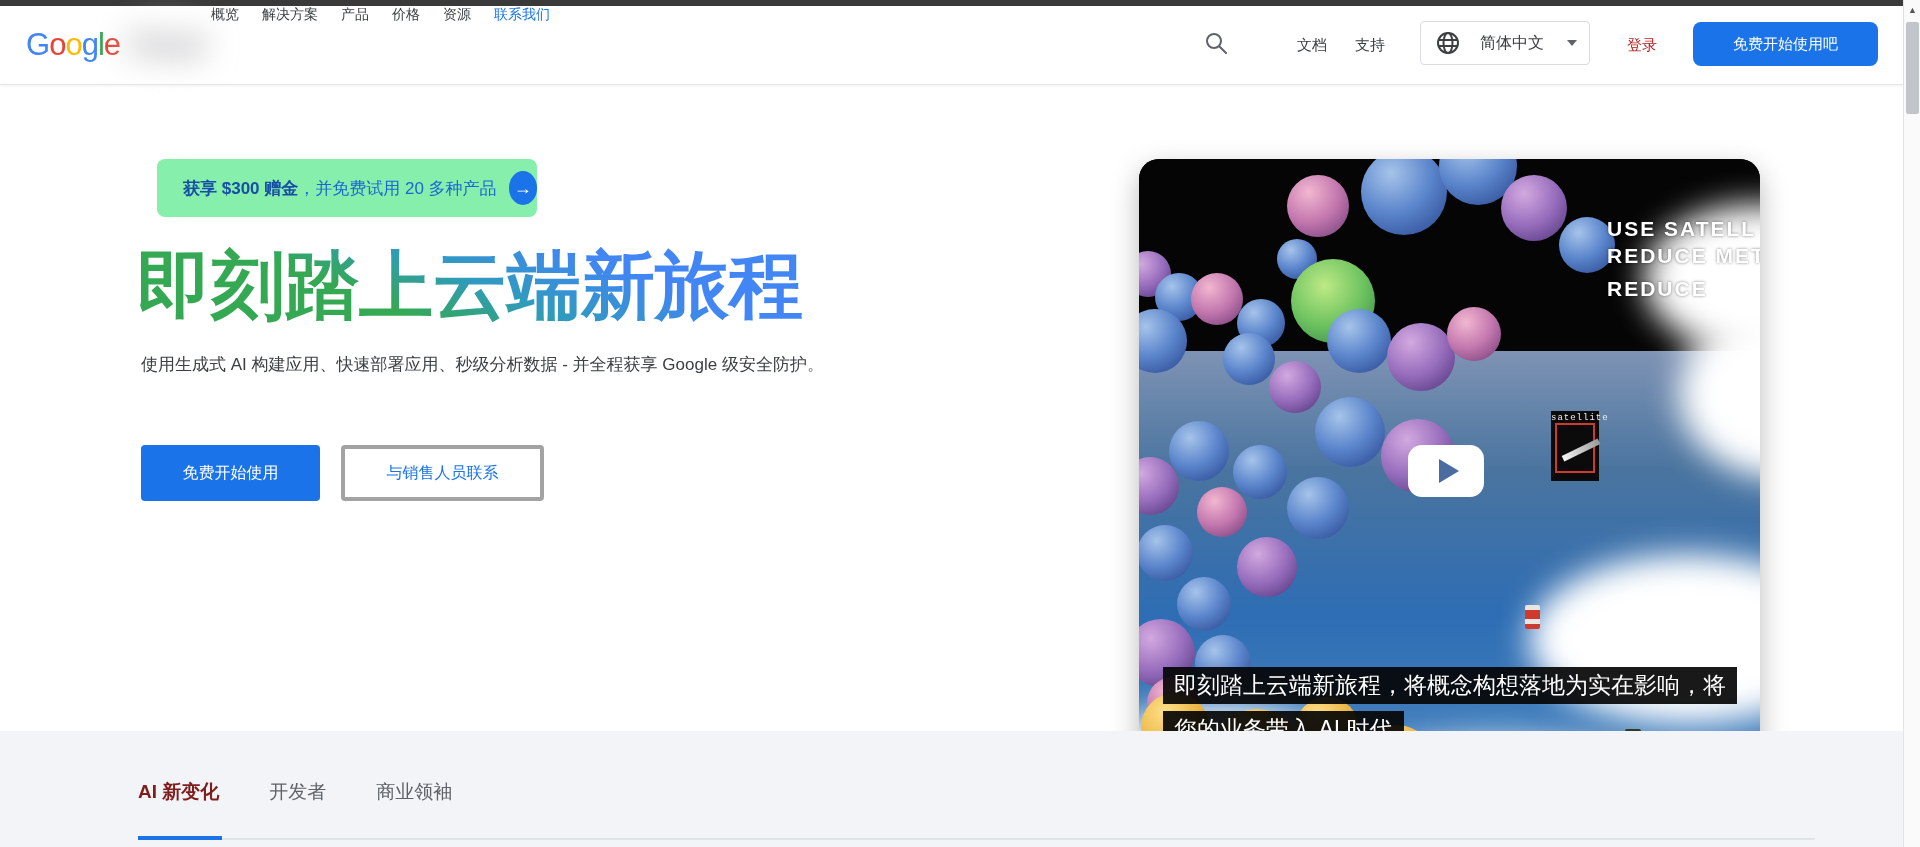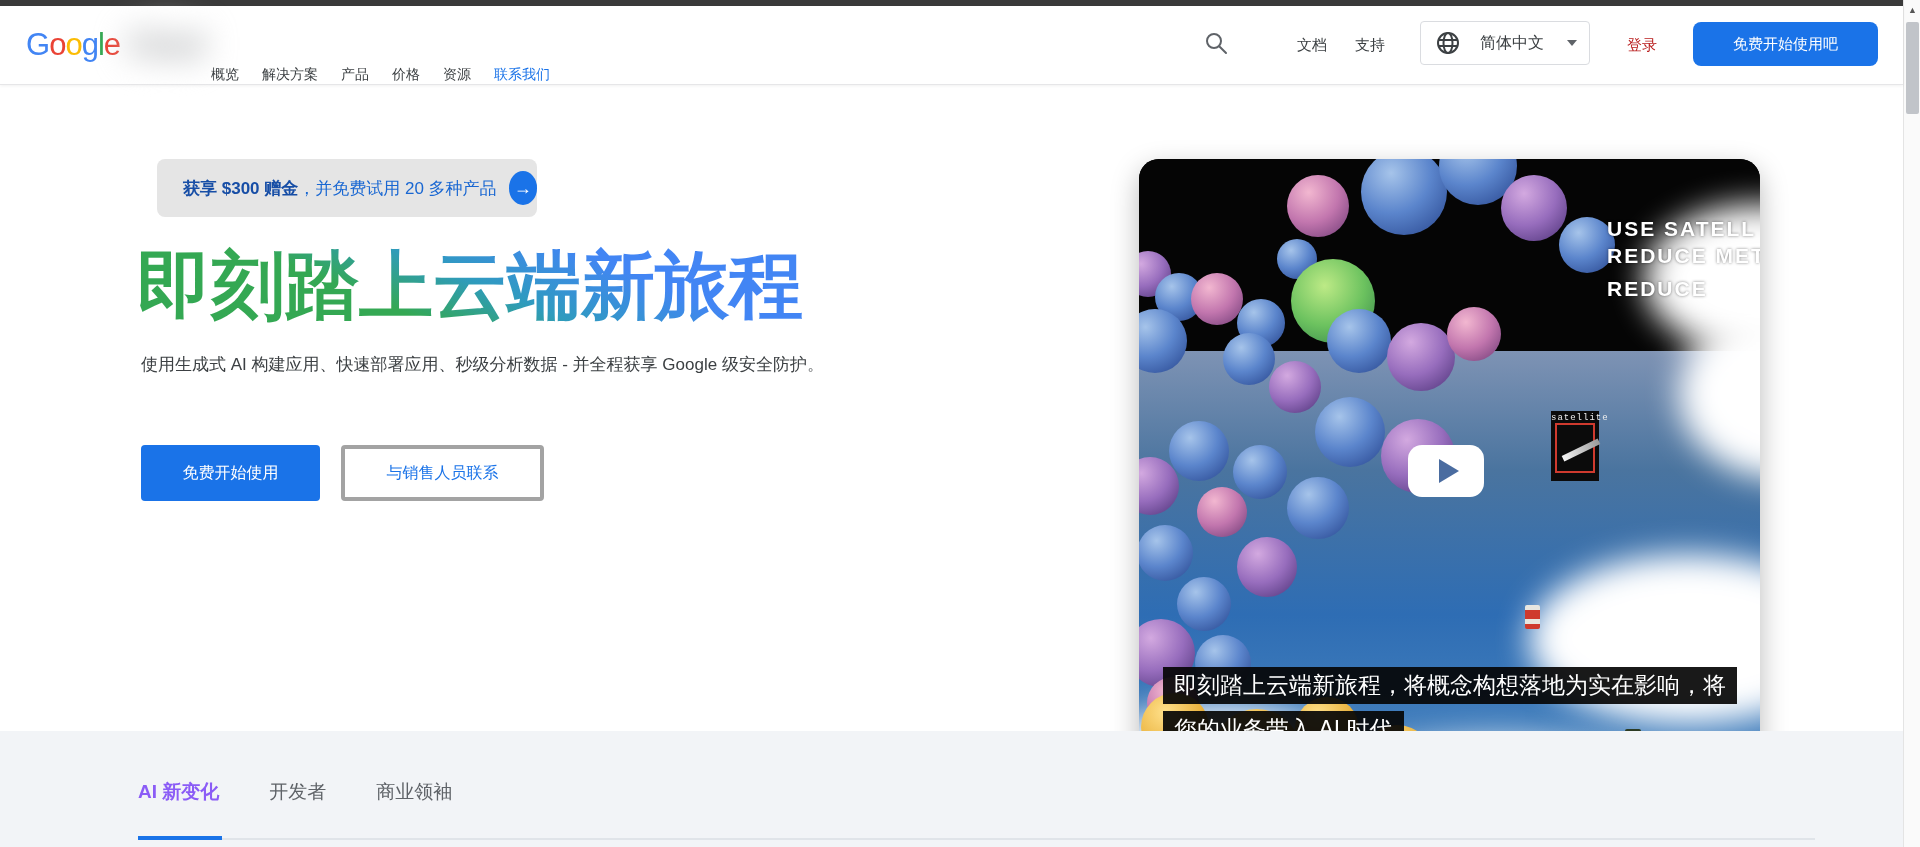--- a/index.html
+++ b/index.html
@@ -13,36 +13,36 @@
   .sb-arrow { position:absolute; top:0; left:0; width:17px; height:20px; color:#555; font-size:9px; text-align:center; line-height:20px; }
   .sb-thumb { position:absolute; top:22px; left:2px; width:13px; height:92px; background:#c1c4c9; border-radius:2px; }
 
   
   .navbar { position:absolute; left:0; top:6px; width:1903px; height:79px; background:#fff;
     border-bottom:1px solid #e6e6e8; box-shadow:0 1px 3px rgba(0,0,0,.06); z-index:5; }
   .logo { position:absolute; left:26px; top:50%; transform:translateY(-50%); font-size:31px; letter-spacing:-1px; }
   .logo .l { font-weight:500; }
   .l-blue{color:#4285F4;} .l-red{color:#EA4335;} .l-yellow{color:#FBBC04;} .l-green{color:#34A853;}
   .logo .cloud { color:#5f6368; margin-left:7px; font-weight:400; }
-  .nav-links { position:absolute; left:211px; top:0; height:100%; display:flex; align-items:flex-end; gap:23px; }
+  .nav-links { position:absolute; left:211px; top:0; height:100%; display:flex; align-items:flex-start; gap:23px; }
   .nav-link { font-size:14px; color:#3c4043; cursor:pointer; white-space:nowrap; }
   .nav-link.active { color:#1a73e8; }
   .search-btn { position:absolute; left:1203px; top:50%; transform:translateY(-50%); width:30px; height:30px; cursor:pointer; }
   .util-link { position:absolute; top:50%; transform:translateY(-50%); font-size:15px; color:#3c4043; cursor:pointer; }
   .lang-box { position:absolute; left:1420px; top:15px; width:170px; height:44px; border:1px solid #dadce0; border-radius:4px;
     display:flex; align-items:center; padding:0 12px 0 15px; cursor:pointer; background:#fff; }
   .lang-label { font-size:16px; color:#3c4043; margin-left:20px; flex:1; }
   .caret { width:0; height:0; border-left:5px solid transparent; border-right:5px solid transparent; border-top:6px solid #5f6368; }
   .signin { position:absolute; left:1627px; top:50%; transform:translateY(-50%); font-size:15px; font-weight:400; color:#b91c1c; cursor:pointer; }
   .nav-cta { position:absolute; left:1693px; top:16px; width:185px; height:44px; background:#1a73e8; color:#fff;
     border:none; border-radius:8px; font-size:15px; font-weight:500; cursor:pointer; font-family:inherit; }
 
   
   .hero { position:absolute; left:0; top:85px; width:1903px; height:646px; background:#fff; }
-  .promo { position:absolute; left:157px; top:74px; width:380px; height:58px; background:#e5e5e5; border-radius:8px;
+  .promo { position:absolute; left:157px; top:74px; width:380px; height:58px; background:#86efac; border-radius:8px;
     display:flex; align-items:center; padding-left:26px; cursor:pointer; }
   .promo-bold { font-size:17px; font-weight:700; color:#174ea6; white-space:pre; }
   .promo-rest { font-size:17px; color:#1967d2; white-space:pre; }
   .promo-arrow { width:34px; height:34px; border-radius:50%; background:#1a73e8; color:#fff; font-size:18px;
     display:flex; align-items:center; justify-content:center; margin-left:12px; }
   .hero-title { position:absolute; left:137px; top:152px; font-size:74px; font-weight:800; letter-spacing:0;
     background:linear-gradient(203deg,#4285f4 28%,#2f9bbe 48%,#34a853 64%);
     -webkit-background-clip:text; background-clip:text; color:transparent; white-space:nowrap; }
   .hero-desc { position:absolute; left:141px; top:266px; width:790px; font-size:17px; line-height:27px; color:#3c4043; }
   .btn-primary { position:absolute; left:141px; top:360px; width:179px; height:56px; background:#1a73e8; color:#fff;
@@ -78,21 +78,21 @@
     background:linear-gradient(180deg,#e8e6e0 0 22%,#cf3a2e 22% 58%,#e8e6e0 58% 78%,#cf3a2e 78% 100%); }
   .dark-obj { position:absolute; left:486px; top:570px; width:16px; height:10px; background:#2c3b24; border-radius:2px; }
   .captions { position:absolute; left:24px; top:508px; }
   .cap-line { display:table; background:rgba(5,5,5,.92); color:#fff; font-size:23px; font-weight:500;
     line-height:31px; padding:3px 11px; margin-bottom:7px; white-space:nowrap; }
 
   
   .bottom { position:absolute; left:0; top:731px; width:1903px; height:116px; background:#f2f4f7; }
   .tabs { position:absolute; left:138px; top:48px; display:flex; gap:50px; }
   .tab { font-size:19px; color:#5f6368; cursor:pointer; white-space:nowrap; }
-  .tab.active { color:#8b5cf6; font-weight:600; }
+  .tab.active { color:#7f1d1d; font-weight:600; }
   .tab-divider { position:absolute; left:138px; top:107px; width:1677px; height:2px; background:#e0e4e9; }
   .tab-underline { position:absolute; left:138px; top:105px; width:84px; height:4px; background:#1a73e8; }
 </style>
 </head>
 <body>
 
 <div id="page">
   <div class="top-strip"></div>
 
   <header class="navbar">

